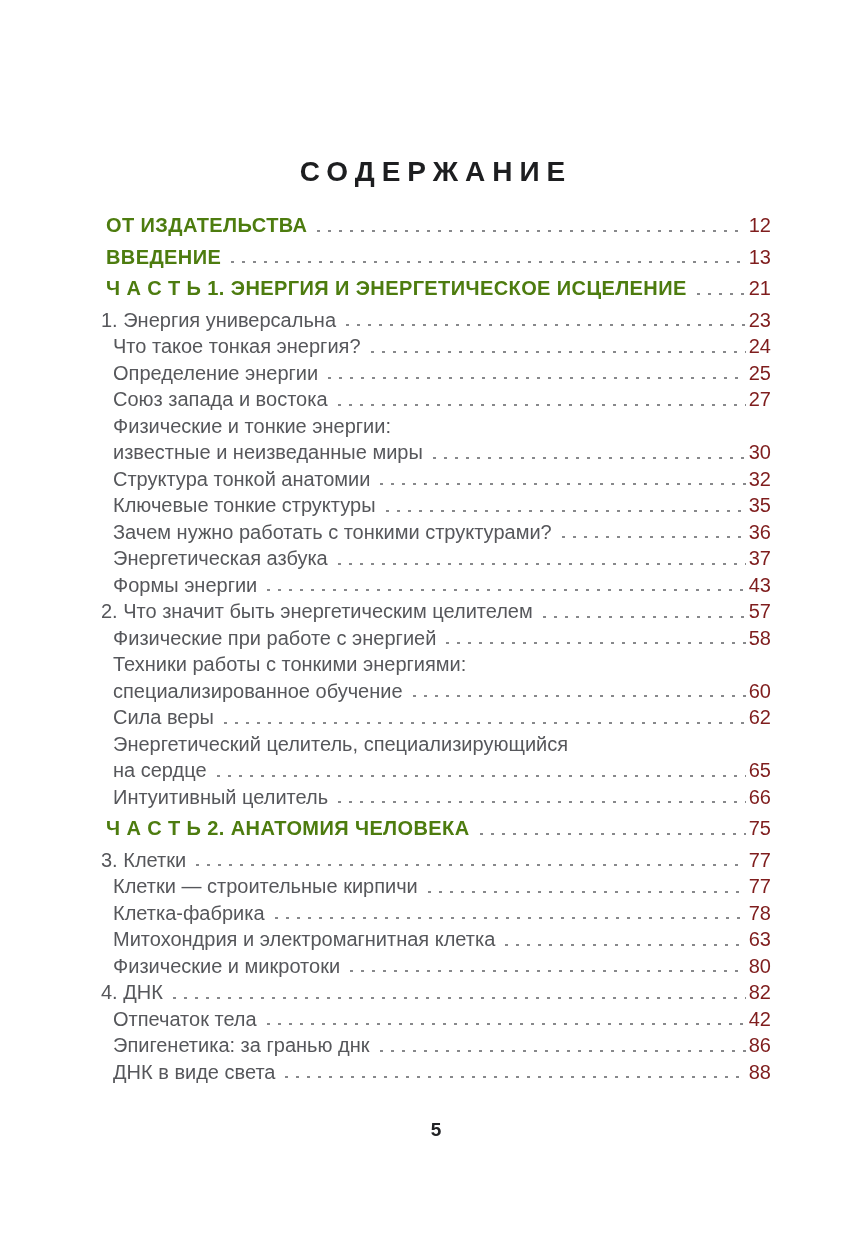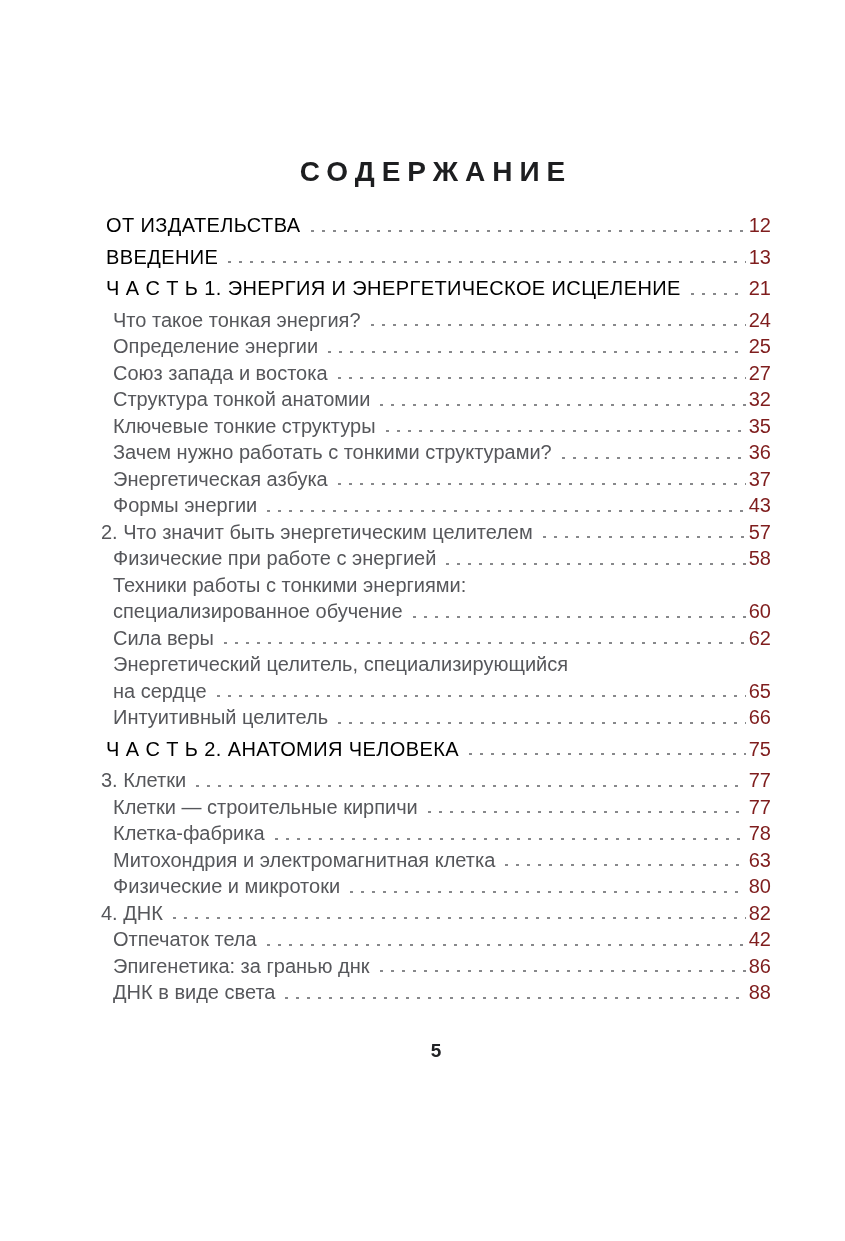--- a/index.html
+++ b/index.html
@@ -27,22 +27,22 @@
     line-height: 1;
   }
   .toc {
     font-size: 20px;
     line-height: 26.5px;
     color: #56575b;
   }
   .toc-entry { margin: 0; }
   .toc-entry.heading { margin: 5px 0; }
   .toc-entry.heading .entry-label {
-    font-weight: 400;
-    color: #000000;
+    font-weight: 700;
+    color: #4d7c0f;
     letter-spacing: 0.4px;
   }
   .toc-entry.heading .entry-label { padding-left: 5px; }
   .toc-entry.section .toc-row { padding-left: 12px; }
   .toc-row {
     display: flex;
     align-items: stretch;
   }
   .entry-label {
     white-space: nowrap;
@@ -92,39 +92,56 @@
           <span class="page-number">13</span>
         </div>
       </div>
       <div class="toc-entry heading">
         <div class="toc-row">
           <span class="entry-label">Ч А С Т Ь 1. ЭНЕРГИЯ И ЭНЕРГЕТИЧЕСКОЕ ИСЦЕЛЕНИЕ</span>
           <span class="dot-leader"></span>
           <span class="page-number">21</span>
         </div>
       </div>
+      <div class="toc-entry chapter">
+        <div class="toc-row">
+          <span class="entry-label">1. Энергия универсальна</span>
+          <span class="dot-leader"></span>
+          <span class="page-number">23</span>
+        </div>
+      </div>
       <div class="toc-entry section">
         <div class="toc-row">
           <span class="entry-label">Что такое тонкая энергия?</span>
           <span class="dot-leader"></span>
           <span class="page-number">24</span>
         </div>
       </div>
       <div class="toc-entry section">
         <div class="toc-row">
           <span class="entry-label">Определение энергии</span>
           <span class="dot-leader"></span>
           <span class="page-number">25</span>
         </div>
       </div>
       <div class="toc-entry section">
         <div class="toc-row">
           <span class="entry-label">Союз запада и востока</span>
           <span class="dot-leader"></span>
           <span class="page-number">27</span>
+        </div>
+      </div>
+      <div class="toc-entry section">
+        <div class="toc-row">
+          <span class="entry-label">Физические и тонкие энергии:</span>
+        </div>
+        <div class="toc-row">
+          <span class="entry-label">известные и неизведанные миры</span>
+          <span class="dot-leader"></span>
+          <span class="page-number">30</span>
         </div>
       </div>
       <div class="toc-entry section">
         <div class="toc-row">
           <span class="entry-label">Структура тонкой анатомии</span>
           <span class="dot-leader"></span>
           <span class="page-number">32</span>
         </div>
       </div>
       <div class="toc-entry section">

